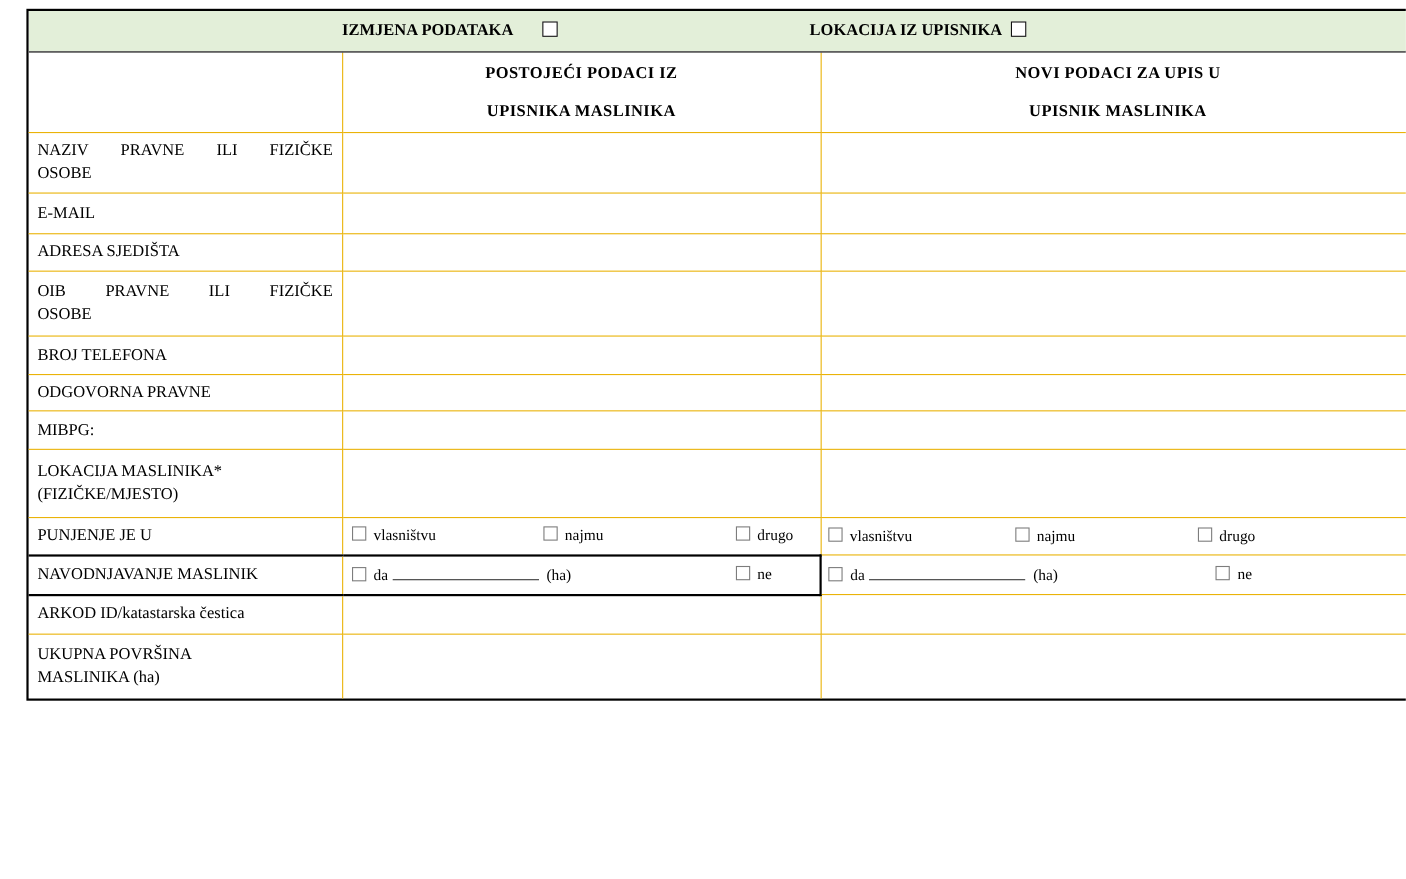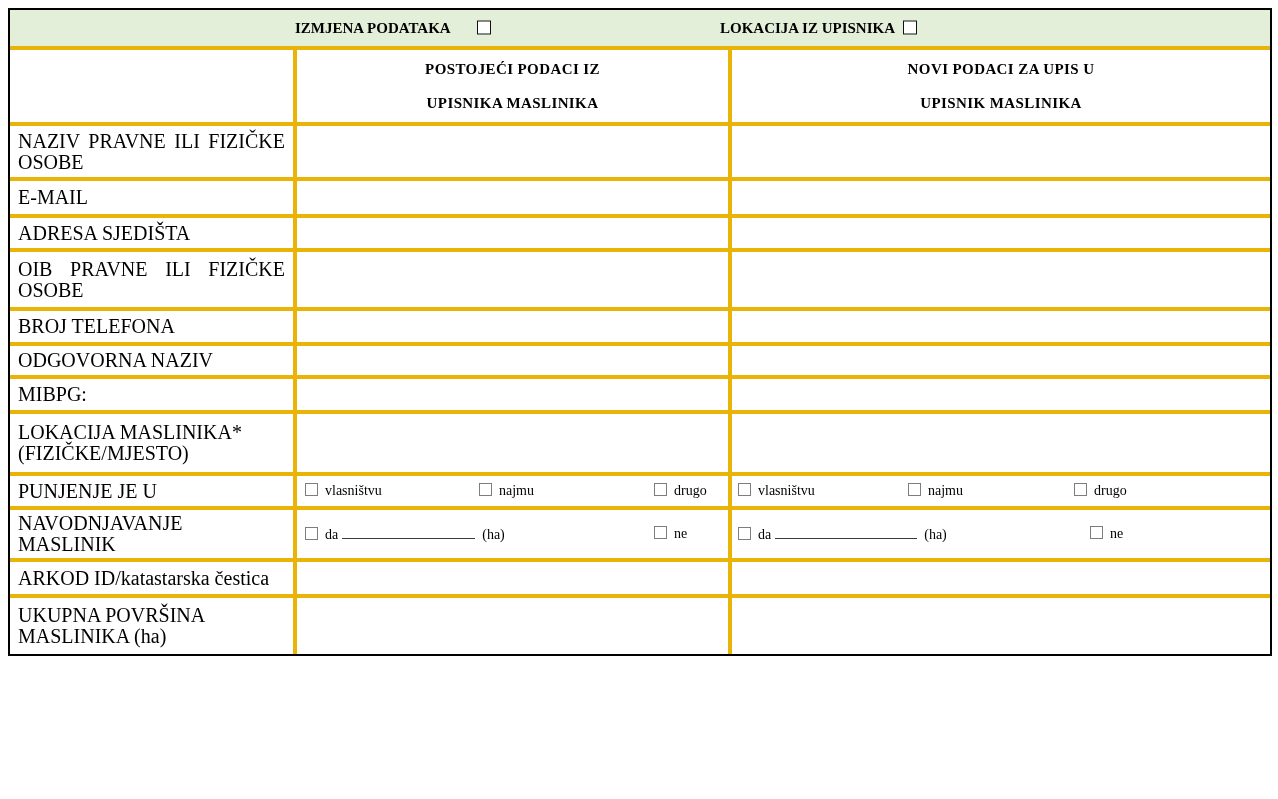--- a/index.html
+++ b/index.html
@@ -1,25 +1,25 @@
 <!DOCTYPE html>
 <html><head>
 <meta charset="utf-8">
 <style>
   html,body{margin:0;padding:0;background:#ffffff;}
   body{
     width:1278px;height:799px;
     font-family:"Liberation Serif","DejaVu Serif",serif;
     color:#000;
   }
-  .page{box-sizing:border-box;width:1044px;height:799px;padding:8px 0 0 8px;}
+  .page{box-sizing:border-box;width:1044px;height:799px;padding:8px 0 0 24px;}
   .wrap{display:inline-block;border:2px solid #000;background:#fff;}
   table.form{border-collapse:collapse;table-layout:fixed;width:1260px;}
-  td{border:4px solid #eab308;vertical-align:middle;padding:0;}
-  td.lbl{padding:3px 8px 3px 8px;font-size:20px;line-height:21px;}
+  td{border:1px solid #eab308;vertical-align:middle;padding:0;}
+  td.lbl{padding:3px 8px 3px 8px;font-size:15px;line-height:21px;}
   .jline{text-align:justify;text-align-last:justify;}
   
   tr:first-child td{border-top:none;}
   tr:last-child td{border-bottom:none;}
   td:first-child{border-left:none;}
   td:last-child{border-right:none;}
   
   tr.green td{
     background:#e3efd9;height:36px;position:relative;
     border-bottom:2px solid #5f5f5f;
@@ -114,21 +114,21 @@
     <td></td>
   </tr>
 
   <tr style="height:35px">
     <td class="lbl">BROJ TELEFONA</td>
     <td></td>
     <td></td>
   </tr>
 
   <tr style="height:33px">
-    <td class="lbl">ODGOVORNA NAZIV</td>
+    <td class="lbl">ODGOVORNA PRAVNE</td>
     <td></td>
     <td></td>
   </tr>
 
   <tr style="height:35px">
     <td class="lbl">MIBPG:</td>
     <td></td>
     <td></td>
   </tr>
 

